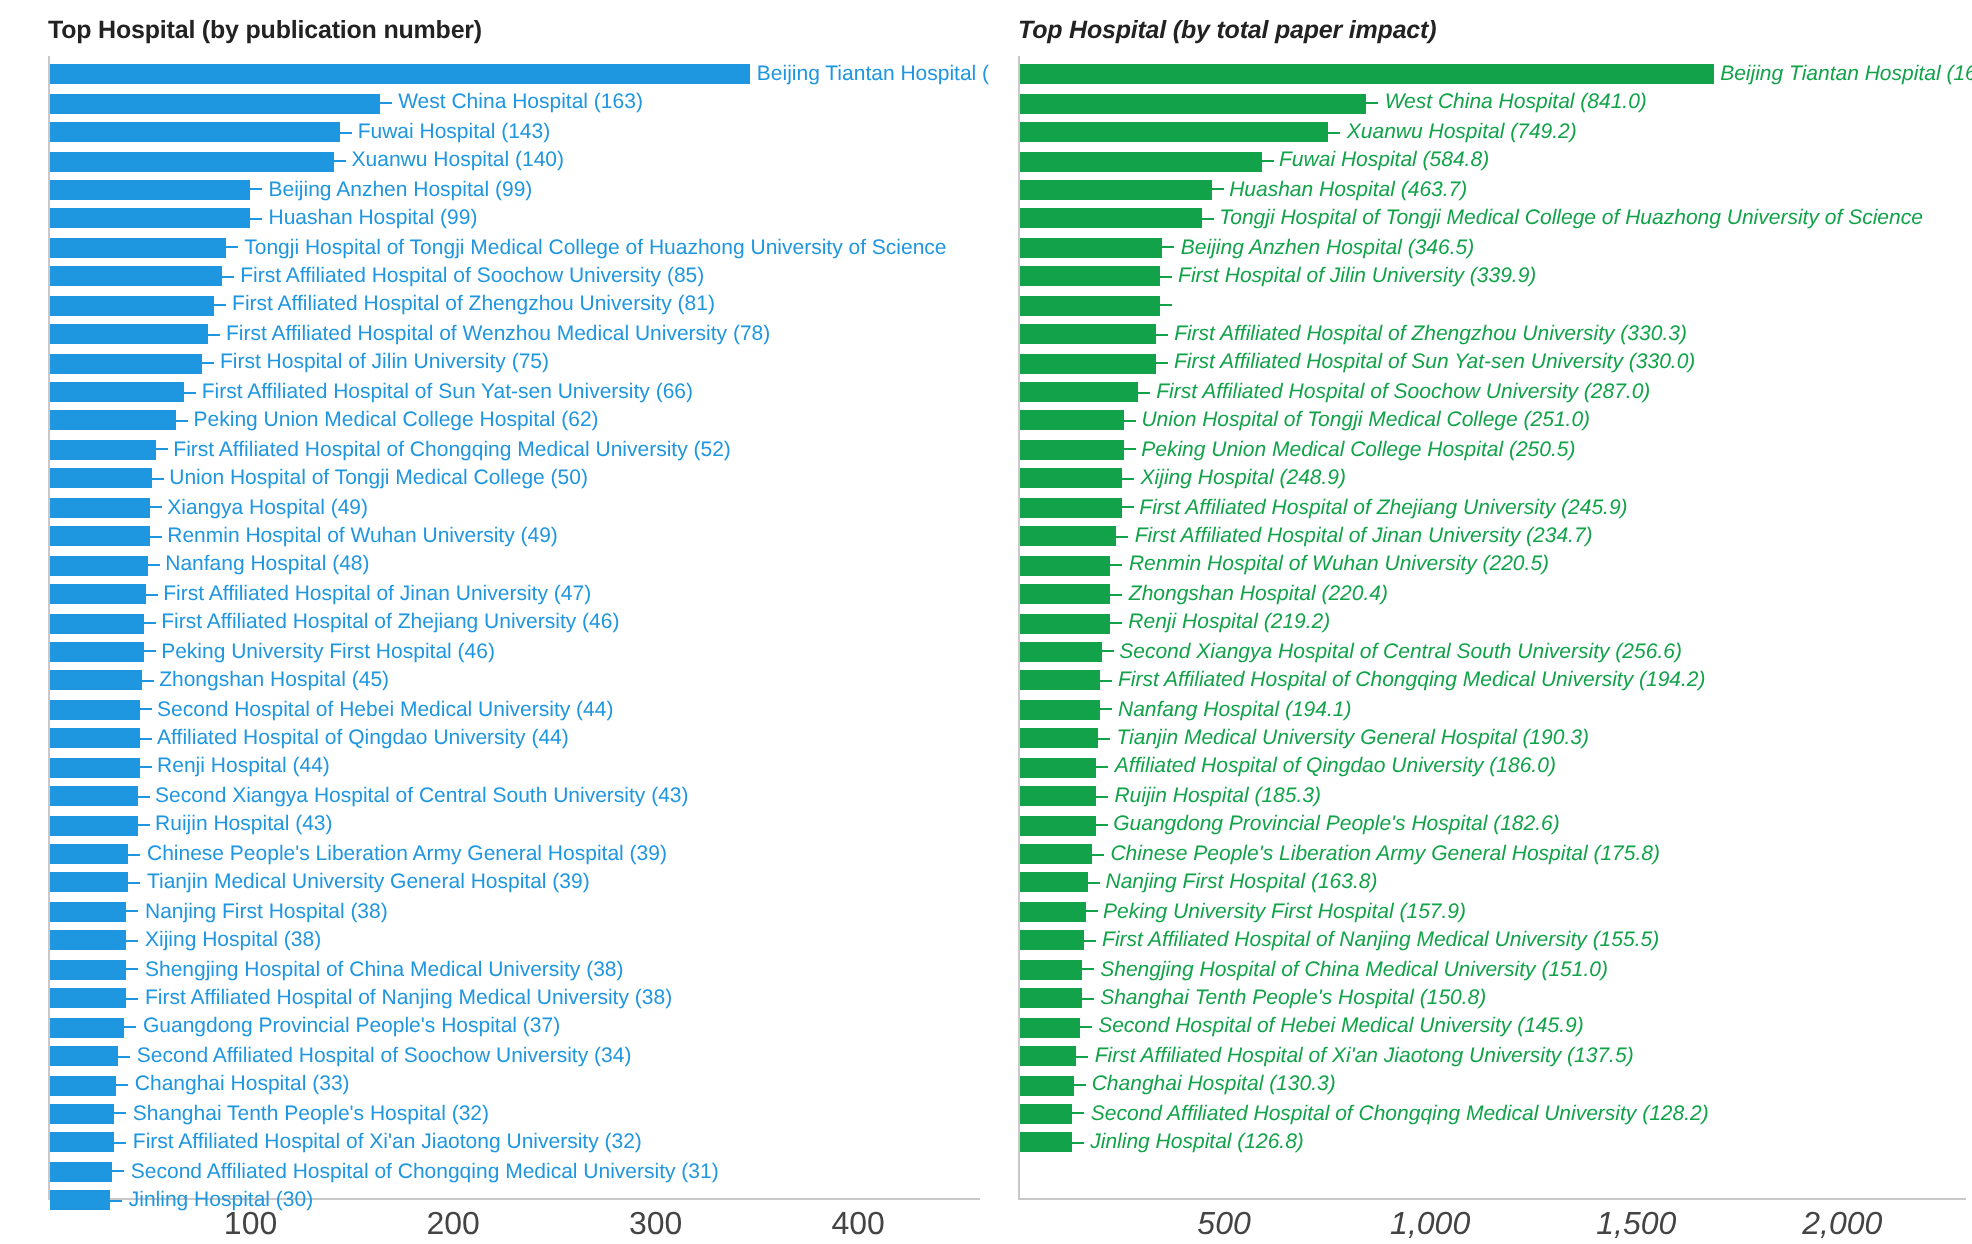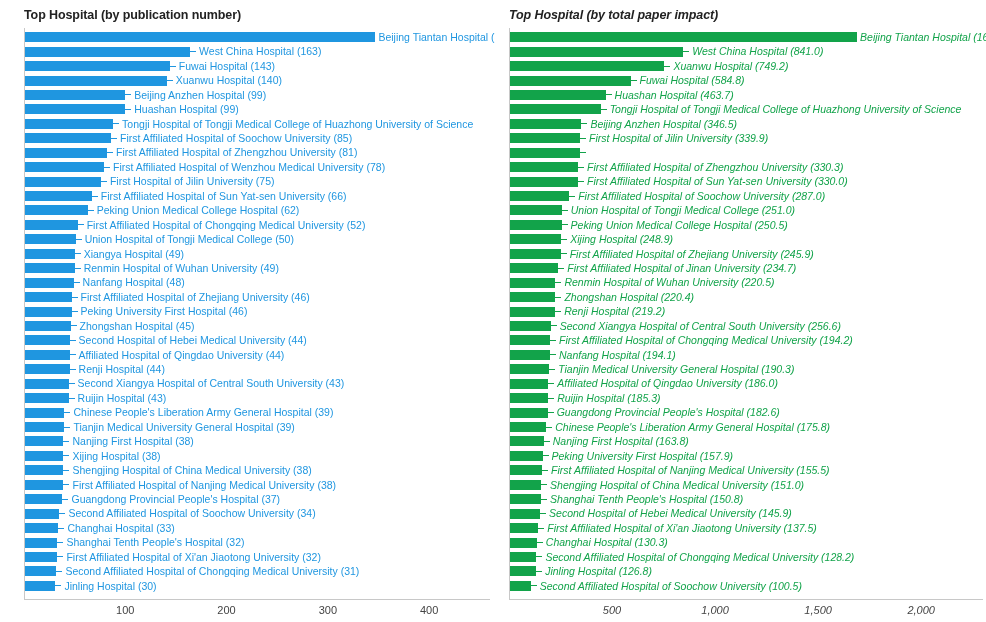--- a/index.html
+++ b/index.html
@@ -68,21 +68,21 @@
   .axis {
     position: relative;
     margin-left: 14px;
     margin-right: 4px;
     height: 26px;
   }
   .tick {
     position: absolute;
     top: 4px;
     transform: translateX(-50%);
-    font-size: 11px;
+    font-size: 16px;
     color: #444;
   }
   .leader {
     display: inline-block;
     width: 0;
     border-top: 1px solid currentColor;
   }
   .divider {
     width: 0px;
     height: 622px;
@@ -180,20 +180,25 @@
           </div>
           <div class="bar-row">
             <div class="bar bar-blue" style="width: 49.6255px;"></div>
             <span class="leader lbl-blue" style="width: 6px;"></span>
             <span class="bar-label lbl-blue">Renmin Hospital of Wuhan University (49)</span>
           </div>
           <div class="bar-row">
             <div class="bar bar-blue" style="width: 48.6128px;"></div>
             <span class="leader lbl-blue" style="width: 6px;"></span>
             <span class="bar-label lbl-blue">Nanfang Hospital (48)</span>
+          </div>
+          <div class="bar-row">
+            <div class="bar bar-blue" style="width: 47.6px;"></div>
+            <span class="leader lbl-blue" style="width: 6px;"></span>
+            <span class="bar-label lbl-blue">First Affiliated Hospital of Jinan University (47)</span>
           </div>
           <div class="bar-row">
             <div class="bar bar-blue" style="width: 46.5872px;"></div>
             <span class="leader lbl-blue" style="width: 6px;"></span>
             <span class="bar-label lbl-blue">First Affiliated Hospital of Zhejiang University (46)</span>
           </div>
           <div class="bar-row">
             <div class="bar bar-blue" style="width: 46.5872px;"></div>
             <span class="leader lbl-blue" style="width: 6px;"></span>
             <span class="bar-label lbl-blue">Peking University First Hospital (46)</span>
@@ -491,25 +496,20 @@
           <div class="bar-row">
             <div class="bar bar-green" style="width: 26.4203px;"></div>
             <span class="leader lbl-green" style="width: 6px;"></span>
             <span class="bar-label lbl-green">Second Affiliated Hospital of Chongqing Medical University (128.2)</span>
           </div>
           <div class="bar-row">
             <div class="bar bar-green" style="width: 26.1318px;"></div>
             <span class="leader lbl-green" style="width: 6px;"></span>
             <span class="bar-label lbl-green">Jinling Hospital (126.8)</span>
           </div>
-          <div class="bar-row">
-            <div class="bar bar-green" style="width: 20.7117px;"></div>
-            <span class="leader lbl-green" style="width: 6px;"></span>
-            <span class="bar-label lbl-green">Second Affiliated Hospital of Soochow University (100.5)</span>
-          </div>
         </div>
     </div>
     <div class="axis" id="axis-right">
         <div class="tick" style="left: 103.043px;">500</div>
         <div class="tick" style="left: 206.087px;">1,000</div>
         <div class="tick" style="left: 309.13px;">1,500</div>
         <div class="tick" style="left: 412.174px;">2,000</div>
       </div>
   </div>
 

